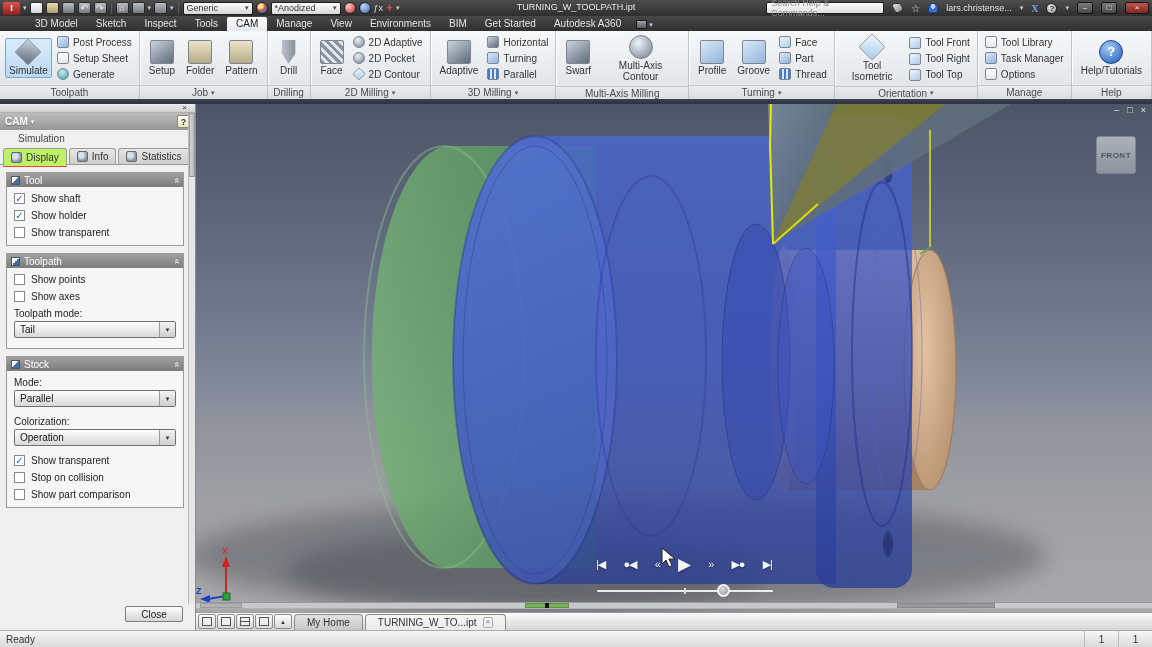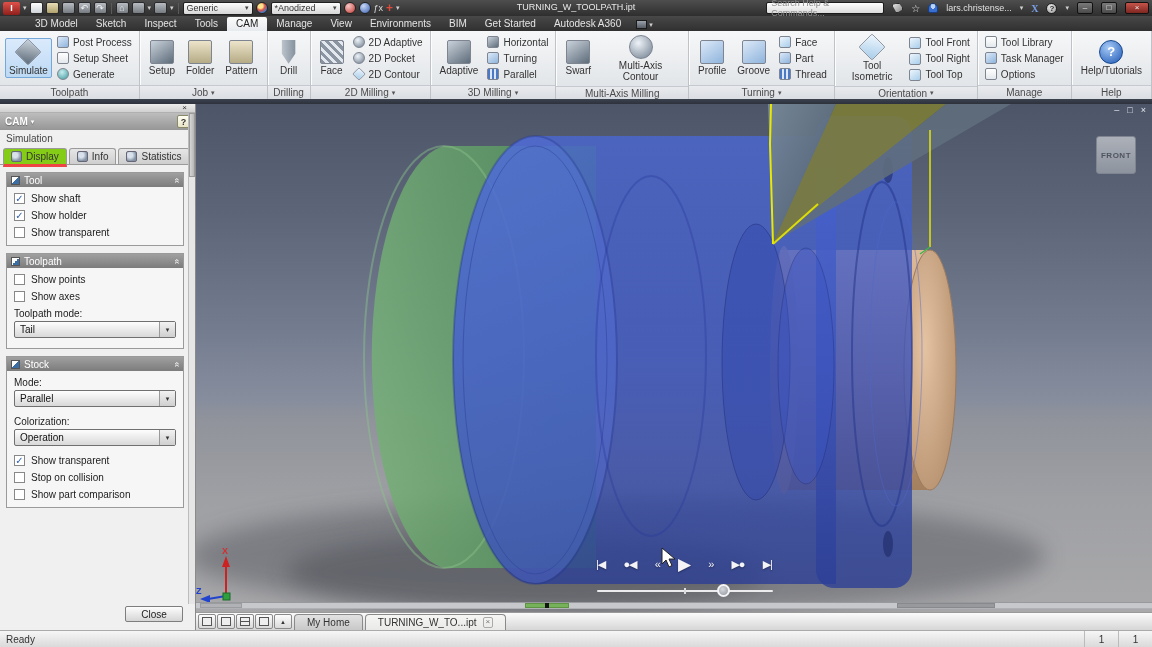--- a/index.html
+++ b/index.html
@@ -85,25 +85,25 @@
   .left-panel { position:absolute; left:0; top:104px; width:196px; height:526px; background:#f0f0f0;
     border-right:1px solid #8a8a8a; }
   .p-grip { height:9px; background:linear-gradient(#ececec,#d0d0d0); border-bottom:1px solid #b0b0b0;
     display:flex; align-items:center; justify-content:flex-end; padding:0 8px 0 0; }
   .p-grip span { font-size:8px; color:#333; line-height:1; }
   .cam-hd { height:17px; background:linear-gradient(#bdbdbd,#969696); display:flex; align-items:center; gap:3px;
     padding:0 5px; color:#fff; font-weight:bold; font-size:10px; text-shadow:0 1px 1px #6a6a6a; }
   .cam-hd .dd { font-size:7px; font-weight:normal; }
   .cam-help { margin-left:auto; width:13px; height:13px; background:linear-gradient(#fffef2,#e8e4c8); border:1px solid #8a8a6a;
     border-radius:2px; color:#333; font-size:9px; font-weight:bold; display:flex; align-items:center; justify-content:center; text-shadow:none; }
-  .p-sub { font-size:10px; color:#444; padding:3px 6px 2px; }
+  .p-sub { font-size:10px; color:#444; padding:3px 6px 2px;margin-left:12px; }
   .p-tabs { display:flex; gap:2px; padding:2px 3px 0; border-bottom:1px solid #9a9a9a; height:19px; }
   .p-tab { display:flex; align-items:center; gap:4px; font-size:10px; color:#333; padding:0 7px;
     background:linear-gradient(#e6e6e6,#cecece); border:1px solid #9a9a9a; border-bottom:none; border-radius:3px 3px 0 0; }
-  .p-tab.active { background:#84cc16; height:19px; margin-bottom:-1px; border-bottom:3px solid #ef4444; }
+  .p-tab.active { background:#bef264; height:19px; margin-bottom:-1px; border-bottom:1px solid #ef4444; }
   .t-ic { width:11px; height:11px; border:1px solid #667; border-radius:2px;
     background:radial-gradient(circle at 35% 35%,#d9e2ec 30%,#8494a6 70%); }
   .box { margin:7px 11px 7px 6px; border:1px solid #9a9a9a; background:#f6f6f6; }
   .box-hd { height:14px; background:linear-gradient(#a0a0a0,#7c7c7c); color:#fff; font-size:10px;
     display:flex; align-items:center; gap:4px; padding:0 4px; }
   .b-ic { width:9px; height:9px; background:linear-gradient(135deg,#ffffff 50%,#3a6ea5 50%); border:1px solid #555; flex:none; }
   .coll { margin-left:auto; transform:rotate(90deg); font-size:9px; line-height:1; }
   .chk-row { display:flex; align-items:center; gap:6px; padding:0 7px; height:17px; font-size:10px; color:#1a1a1a; }
   .box .pad { padding:3px 0 4px; }
   .cb { width:11px; height:11px; background:#fff; border:1px solid #888; flex:none;

